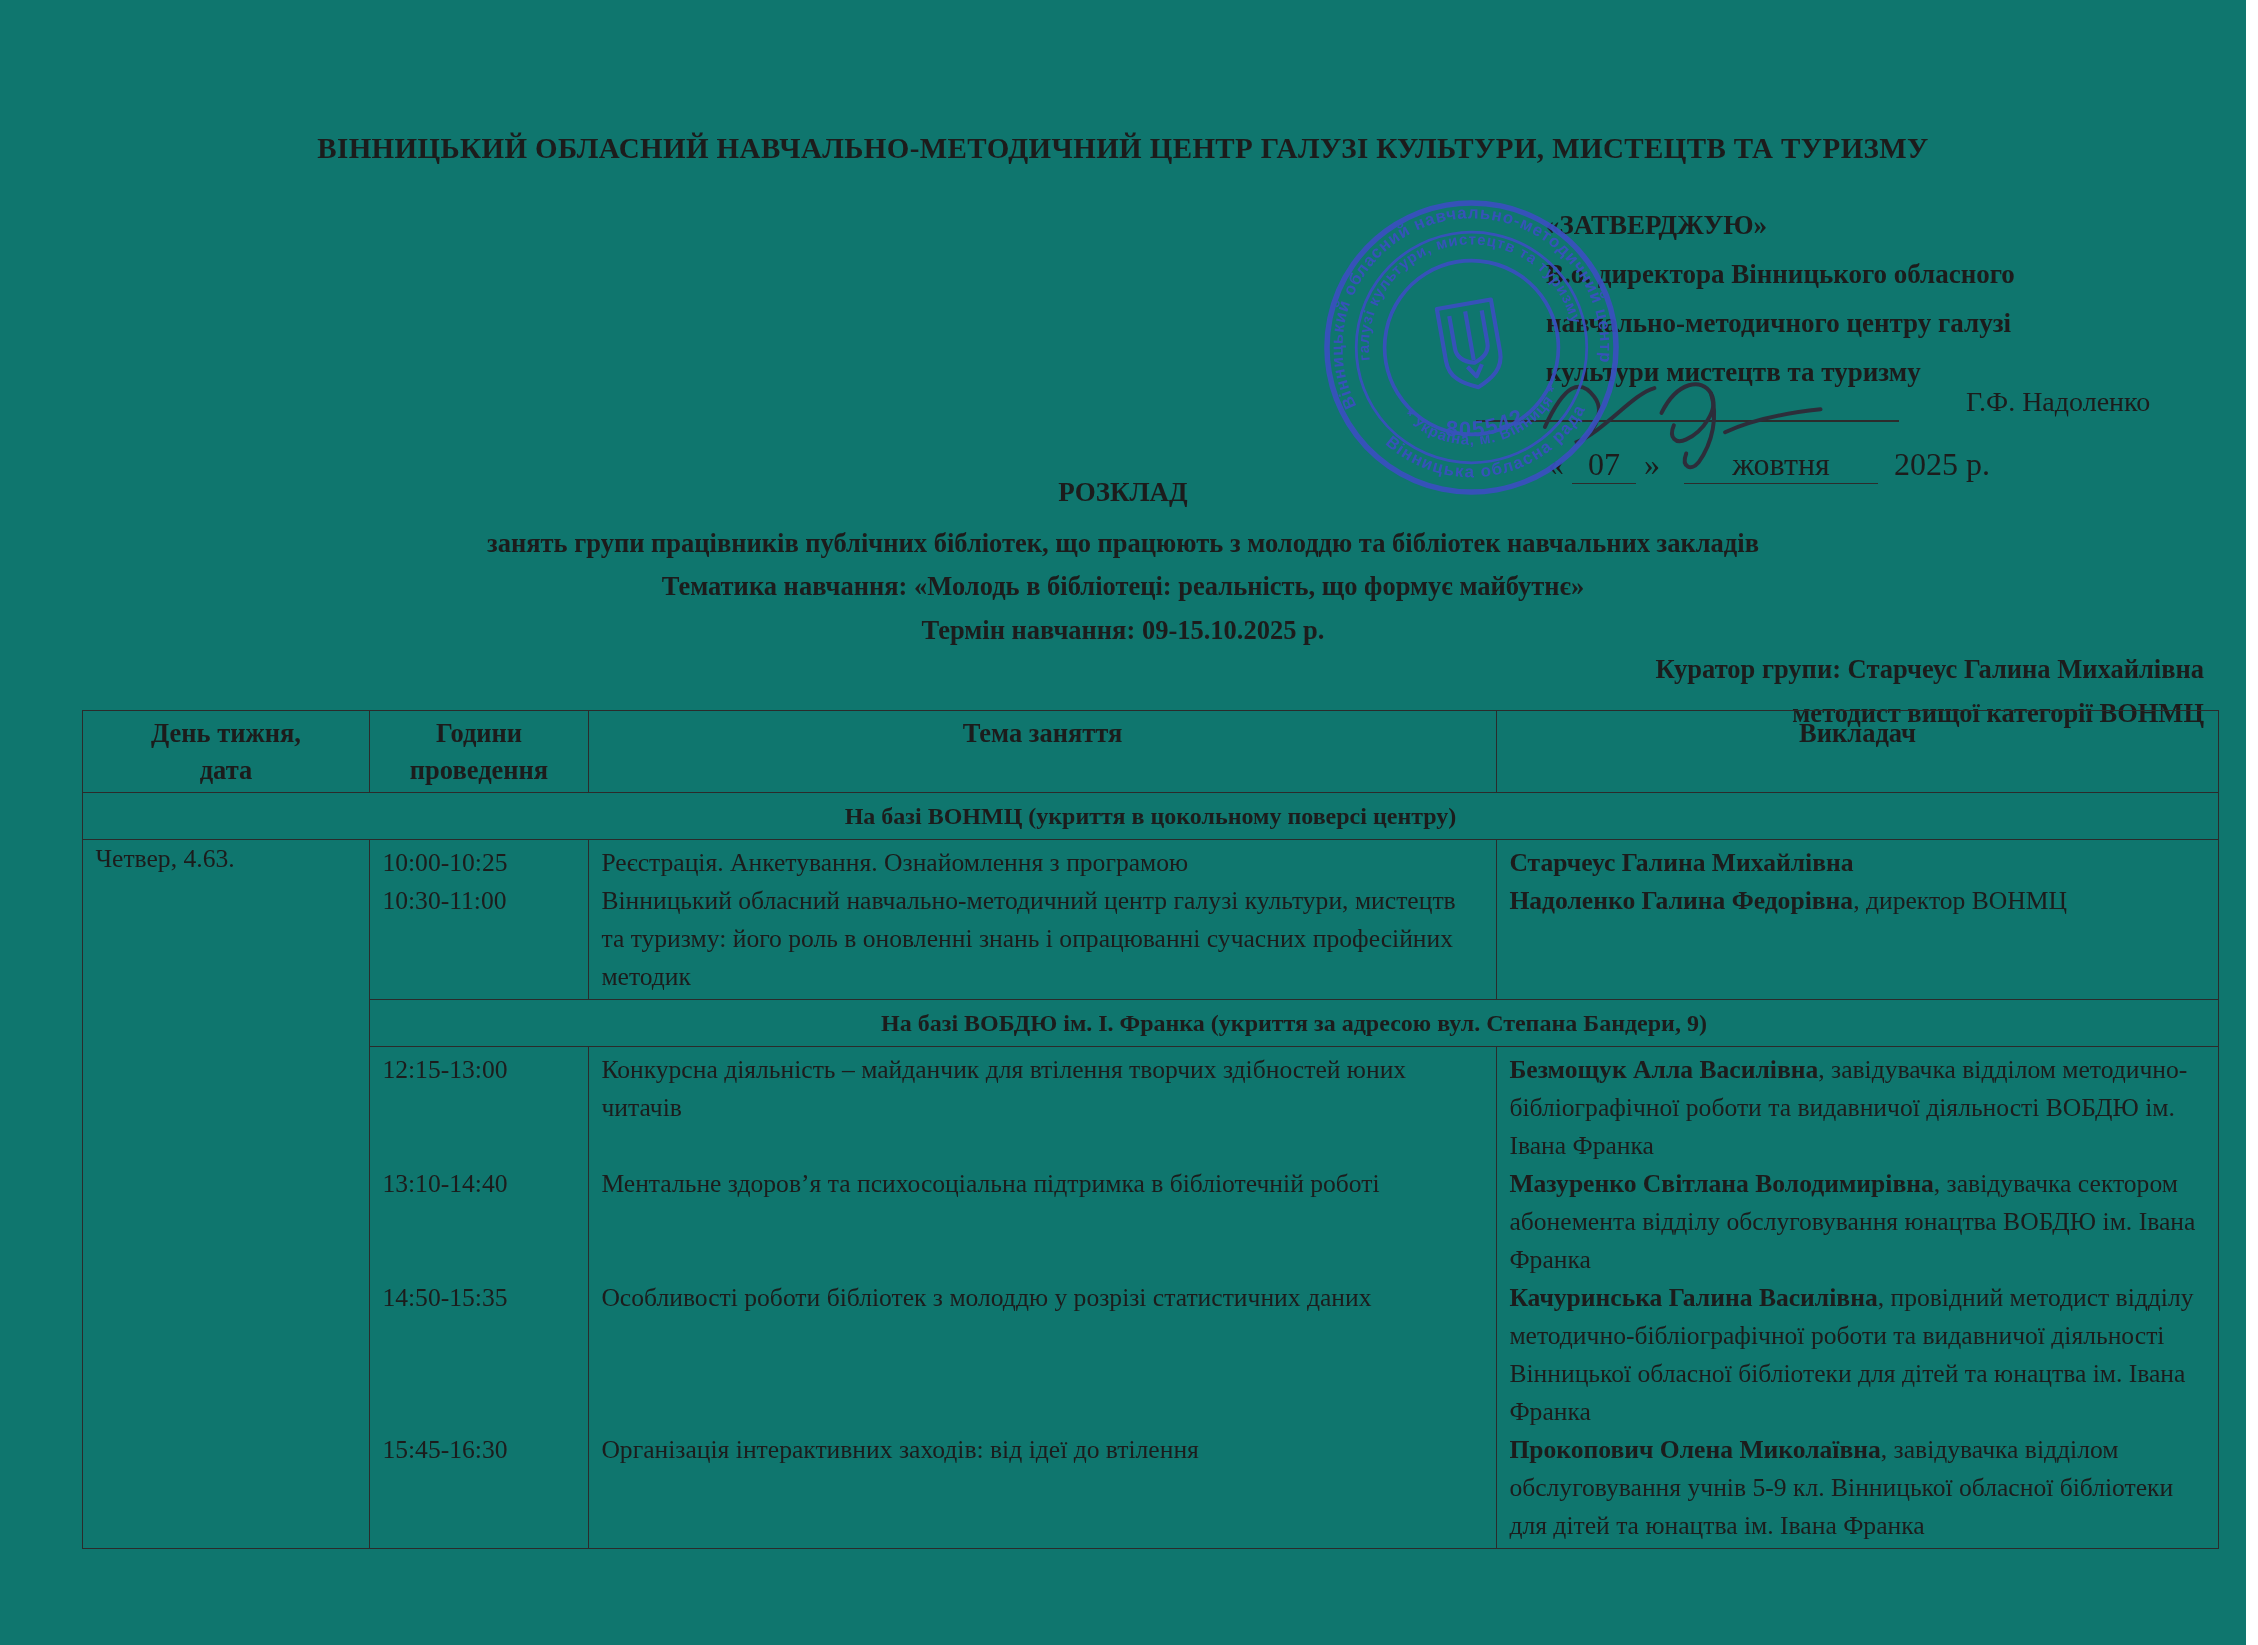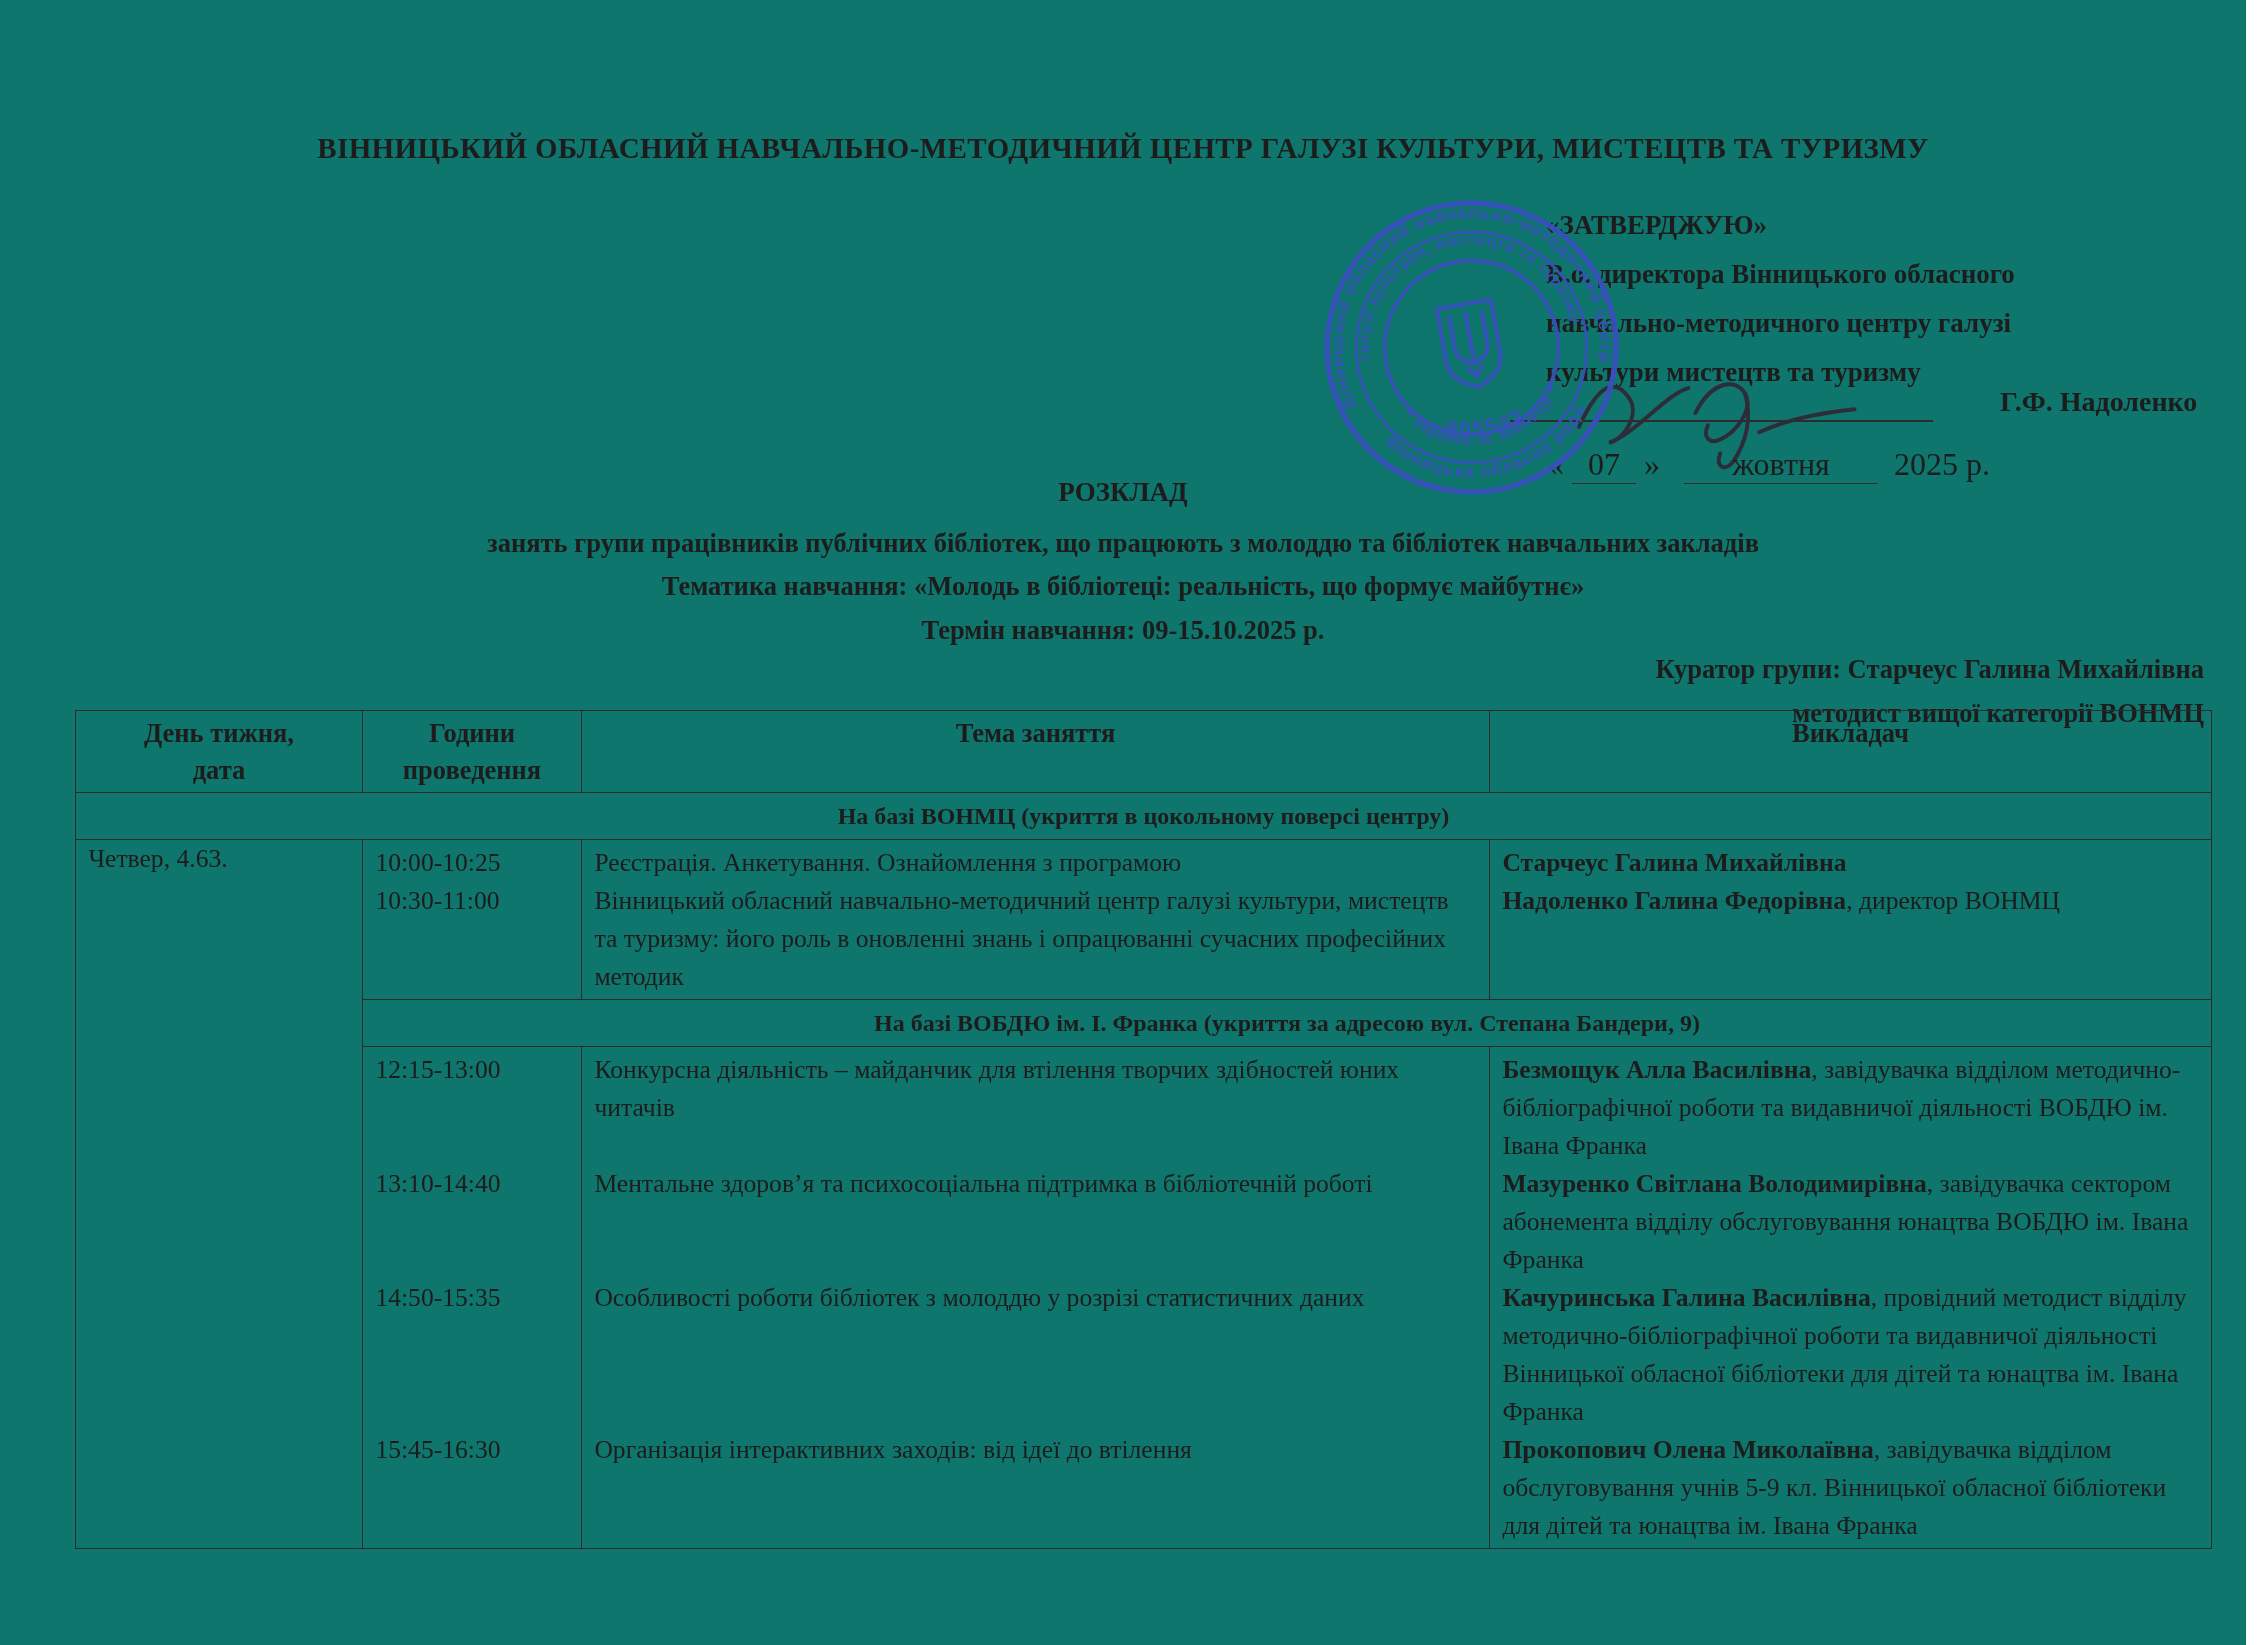--- a/index.html
+++ b/index.html
@@ -6,39 +6,39 @@
   .page{
     position:relative;width:2246px;height:1645px;background:#0f766e;overflow:hidden;
     font-family:"Liberation Serif","DejaVu Serif",serif;color:#1c1c1c;
   }
   .doc-title{
     position:absolute;top:132px;left:0;width:100%;text-align:center;
     font-size:29px;font-weight:bold;letter-spacing:0.4px;
   }
   
   .approval{position:absolute;left:1546px;top:201px;width:688px;font-size:27px;font-weight:bold;line-height:49px;}
-  .sig-row{position:absolute;left:1510px;top:379px;width:706px;height:53px;font-weight:bold;}
+  .sig-row{position:absolute;left:1476px;top:379px;width:706px;height:53px;}
   .sig-line{position:absolute;left:0;top:41px;width:423px;border-bottom:2.6px solid #2c2c2c;}
   .sig-svg{position:absolute;left:53px;top:-21px;}
   .signer{position:absolute;left:490px;top:7px;font-size:28px;white-space:nowrap;}
   .date-row{position:absolute;left:1548px;top:446px;font-size:32px;white-space:nowrap;}
   .u{display:inline-block;border-bottom:1.8px solid #2c2c2c;text-align:center;}
   .u-day{min-width:64px;}
   .u-month{min-width:194px;}
   
   .seal{position:absolute;left:1316px;top:192px;width:311px;height:311px;transform:rotate(-10deg);opacity:.92;}
   
   .heading{position:absolute;left:0;top:477px;width:100%;text-align:center;font-weight:bold;}
   .heading .h-main{font-size:27px;margin-bottom:20px;}
   .heading .h-line{font-size:26.5px;margin-bottom:12.4px;}
   
   .curator{position:absolute;right:42px;top:647px;text-align:right;font-size:26.5px;font-weight:bold;line-height:44px;}
   
   table.sched{
-    position:absolute;left:75px;top:710px;width:2135px;border-collapse:collapse;table-layout:fixed;
+    position:absolute;left:82px;top:710px;width:2135px;border-collapse:collapse;table-layout:fixed;
     font-size:25.6px;
   }
   table.sched td,table.sched th{border:1.8px solid #2b2b2b;vertical-align:top;padding:3.5px 12.4px;}
   th.hdr{font-size:26.5px;font-weight:bold;text-align:center;line-height:37px;padding-top:5.3px;padding-bottom:5.3px;border-bottom-width:3.5px;}
   td.band{font-size:24px;font-weight:bold;text-align:center;padding:12.4px 8.8px;border-top-width:3.5px;border-bottom-width:3.5px;line-height:39px;}
   td.daycell{font-size:25.6px;padding-top:8.8px;}
   td.cell-r1{line-height:38px;padding-top:7px;padding-bottom:5.3px;}
   td.cell-r2{line-height:38px;padding-top:7px;padding-bottom:5.3px;}
   .blk-1{min-height:114px;}
   .blk-2{min-height:114px;}

